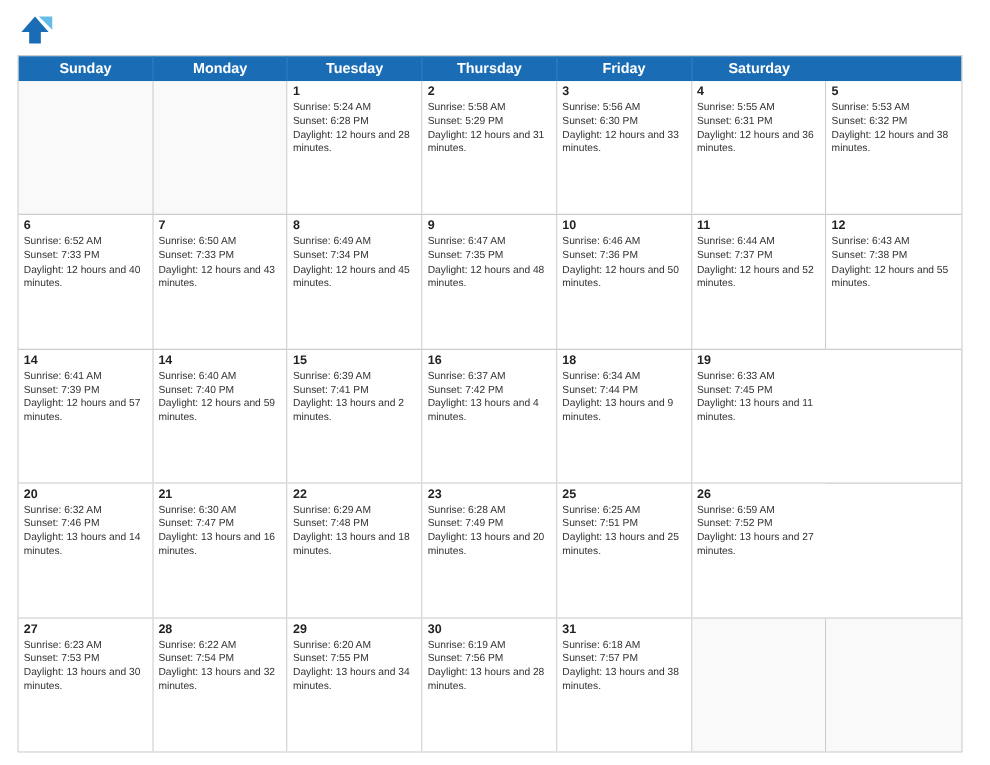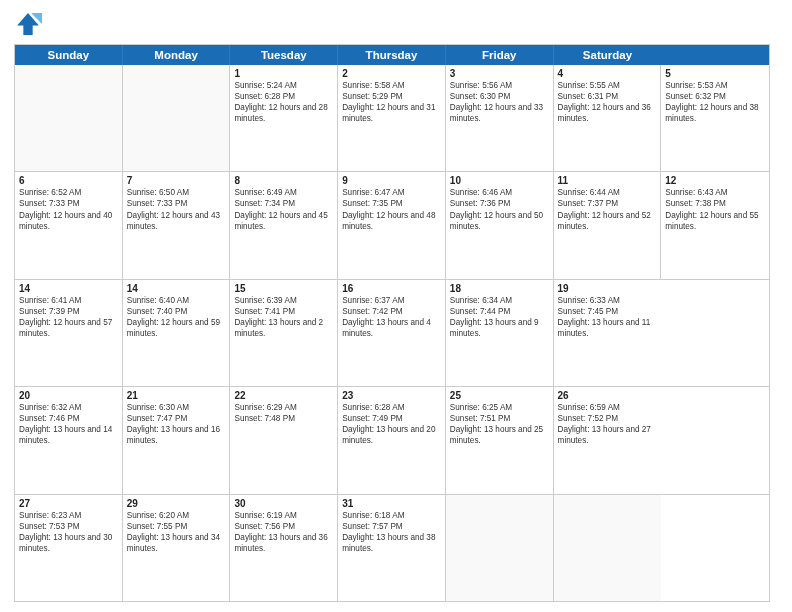--- a/index.html
+++ b/index.html
@@ -271,20 +271,21 @@
           <div class="cal-cell">
             <div class="day-number">21</div>
             <div class="cell-line">Sunrise: 6:30 AM</div>
             <div class="cell-line">Sunset: 7:47 PM</div>
             <div class="cell-line">Daylight: 13 hours and 16 minutes.</div>
           </div>
           <div class="cal-cell">
             <div class="day-number">22</div>
             <div class="cell-line">Sunrise: 6:29 AM</div>
             <div class="cell-line">Sunset: 7:48 PM</div>
+            <div class="cell-line">Daylight: 13 hours and 18 minutes.</div>
           </div>
           <div class="cal-cell">
             <div class="day-number">23</div>
             <div class="cell-line">Sunrise: 6:28 AM</div>
             <div class="cell-line">Sunset: 7:49 PM</div>
             <div class="cell-line">Daylight: 13 hours and 20 minutes.</div>
           </div>
           <div class="cal-cell">
             <div class="day-number">25</div>
             <div class="cell-line">Sunrise: 6:25 AM</div>
@@ -299,30 +300,36 @@
           </div>
         </div>
         <div class="cal-week">
           <div class="cal-cell">
             <div class="day-number">27</div>
             <div class="cell-line">Sunrise: 6:23 AM</div>
             <div class="cell-line">Sunset: 7:53 PM</div>
             <div class="cell-line">Daylight: 13 hours and 30 minutes.</div>
           </div>
           <div class="cal-cell">
+            <div class="day-number">28</div>
+            <div class="cell-line">Sunrise: 6:22 AM</div>
+            <div class="cell-line">Sunset: 7:54 PM</div>
+            <div class="cell-line">Daylight: 13 hours and 32 minutes.</div>
+          </div>
+          <div class="cal-cell">
             <div class="day-number">29</div>
             <div class="cell-line">Sunrise: 6:20 AM</div>
             <div class="cell-line">Sunset: 7:55 PM</div>
             <div class="cell-line">Daylight: 13 hours and 34 minutes.</div>
           </div>
           <div class="cal-cell">
             <div class="day-number">30</div>
             <div class="cell-line">Sunrise: 6:19 AM</div>
             <div class="cell-line">Sunset: 7:56 PM</div>
-            <div class="cell-line">Daylight: 13 hours and 36 minutes.</div>
+            <div class="cell-line">Daylight: 13 hours and 28 minutes.</div>
           </div>
           <div class="cal-cell">
             <div class="day-number">31</div>
             <div class="cell-line">Sunrise: 6:18 AM</div>
             <div class="cell-line">Sunset: 7:57 PM</div>
             <div class="cell-line">Daylight: 13 hours and 38 minutes.</div>
           </div>
           <div class="cal-cell empty"></div>
           <div class="cal-cell empty"></div>
         </div>

